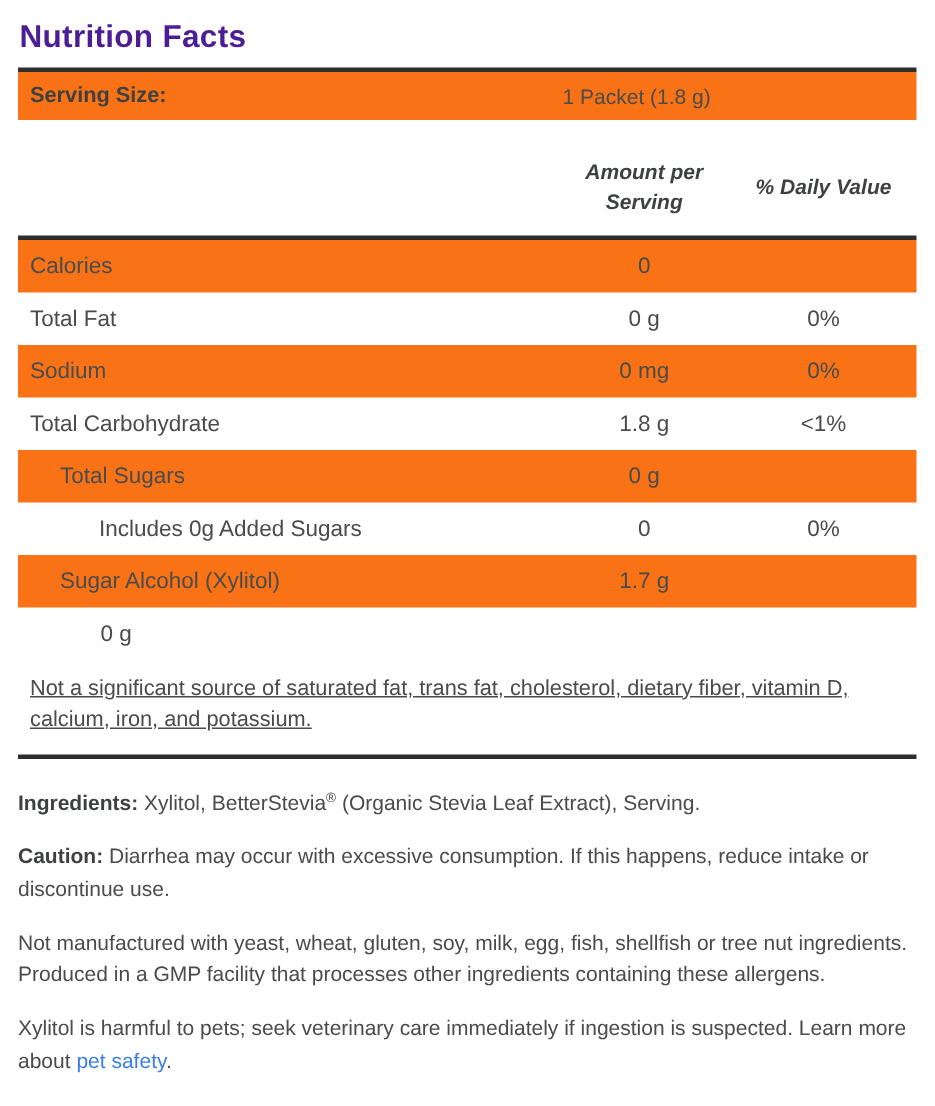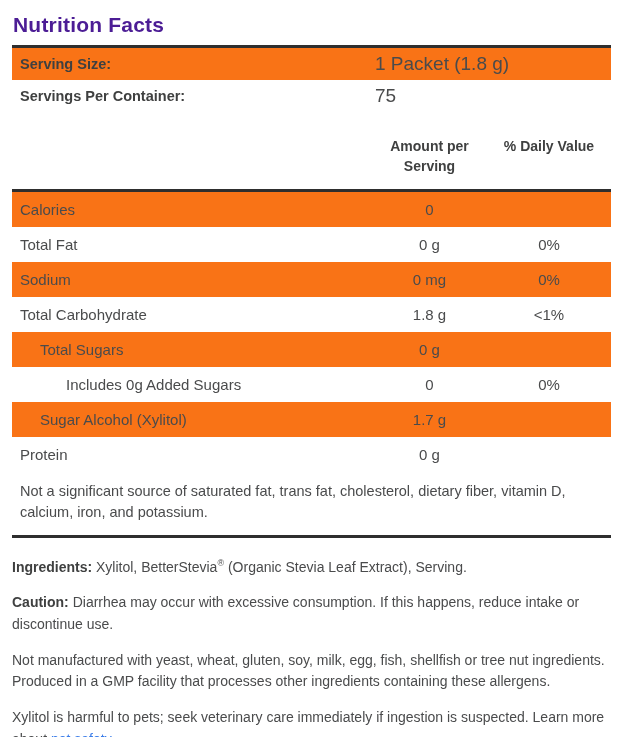--- a/index.html
+++ b/index.html
@@ -18,38 +18,39 @@
     color: #4c1d95;
     letter-spacing: 0.2px;
     margin: 13px 0 8px 1px;
   }
   .rule { height: 3px; background: #2e2e2e; }
   .shaded { background: #f97316; }
 
   
   .srow { display: flex; align-items: center; height: 32px; padding-left: 8px; }
   .slabel { width: 355px; font-weight: bold; font-size: 14.5px; color: #3f4040; }
-  .svalue { font-size: 19px; color: #4a4b4c; }
+  .svalue { font-size: 14px; color: #4a4b4c; }
 
   
-  .nheader { display: flex; padding: 24px 0 12px 8px; }
+  .nheader { display: flex; align-items: center; padding: 24px 0 12px 8px; font-style: italic; }
   .nlabel { flex: 1; font-size: 15px; color: #4a4b4c; }
   .namount { width: 115px; text-align: center; font-size: 15px; color: #4a4b4c; }
   .ndv { width: 124px; text-align: center; font-size: 15px; color: #4a4b4c; }
   .hdr { font-weight: bold; font-size: 14px; line-height: 1.45; color: #3f4040; }
   .hdr.namount { padding: 0 12px; }
   .nrow { display: flex; align-items: center; min-height: 35px; padding-left: 8px; }
   .indent-1 { padding-left: 20px; }
   .indent-2 { padding-left: 46px; }
 
   .footnote {
     padding: 9px 10px 12px 8px;
     font-size: 14.5px;
     line-height: 1.45;
     color: #4a4b4c;
+    text-decoration: underline;
   }
 
   
   .para {
     margin-top: 14px;
     font-size: 14px;
     line-height: 1.55;
     color: #4a4b4c;
   }
   .para.first { margin-top: 19px; }
@@ -62,24 +63,20 @@
 
 <div class="page">
 
   <h1 class="title">Nutrition Facts</h1>
 
   <div class="rule"></div>
 
   <div class="srow shaded">
     <span class="slabel">Serving Size:</span>
     <span class="svalue">1 Packet (1.8 g)</span>
-  </div>
-  <div class="srow">
-    <span class="slabel">Servings Per Container:</span>
-    <span class="svalue">75</span>
   </div>
 
   <div class="nheader">
     <span class="nlabel"></span>
     <span class="namount hdr">Amount per Serving</span>
     <span class="ndv hdr">% Daily Value</span>
   </div>
 
   <div class="rule"></div>
 
@@ -112,21 +109,20 @@
     <span class="nlabel indent-2">Includes 0g Added Sugars</span>
     <span class="namount">0</span>
     <span class="ndv">0%</span>
   </div>
   <div class="nrow shaded">
     <span class="nlabel indent-1">Sugar Alcohol (Xylitol)</span>
     <span class="namount">1.7 g</span>
     <span class="ndv"></span>
   </div>
   <div class="nrow">
-    <span class="nlabel">Protein</span>
     <span class="namount">0 g</span>
     <span class="ndv"></span>
   </div>
 
   <div class="footnote">Not a significant source of saturated fat, trans fat, cholesterol, dietary fiber, vitamin D, calcium, iron, and potassium.</div>
 
   <div class="rule"></div>
 
   <p class="para first"><strong>Ingredients:</strong><span> Xylitol, BetterStevia</span><sup>®</sup><span> (Organic Stevia Leaf Extract), Serving.</span></p>
 

